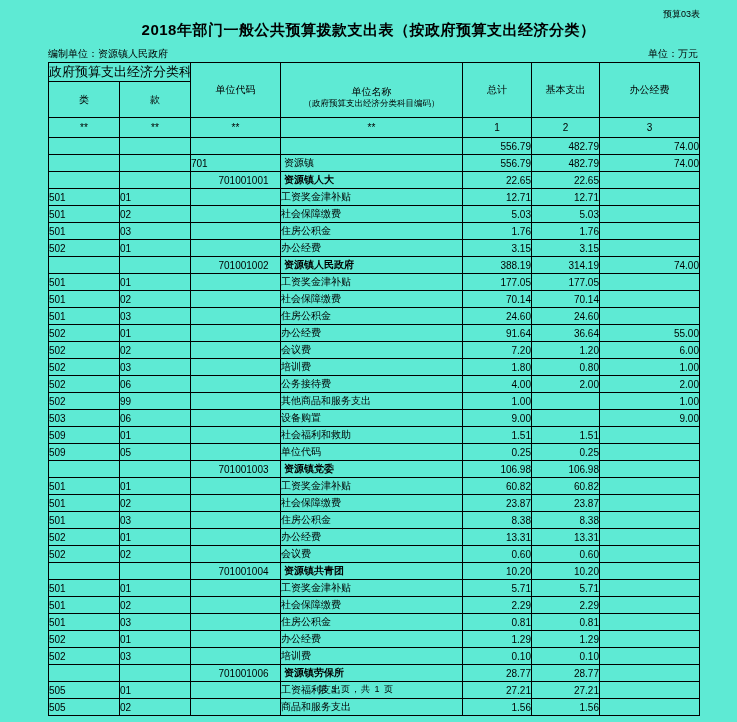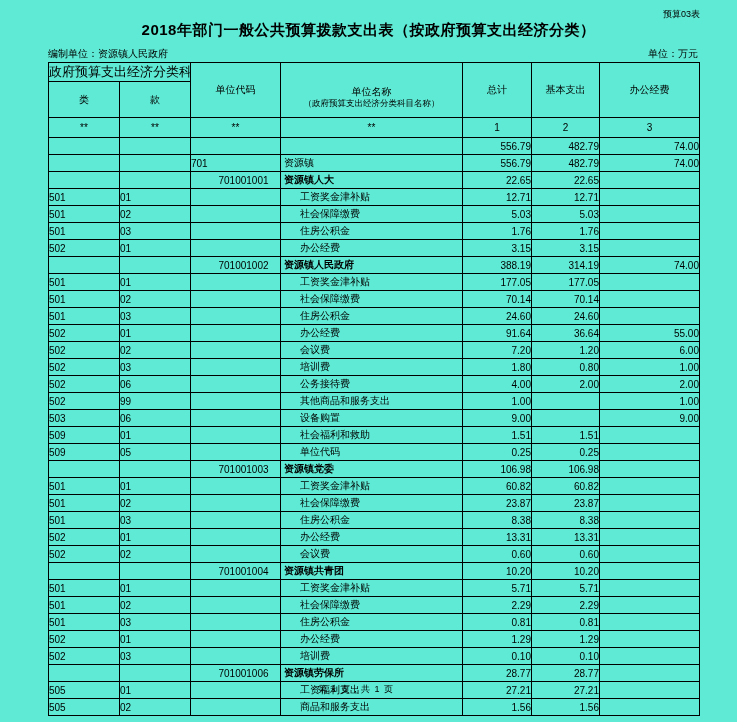--- a/index.html
+++ b/index.html
@@ -46,21 +46,21 @@
   thead th { text-align:center; font-size:10px; }
   .hdr-code-group { font-size:13px; }
   .hdr-name-sub { font-size:8.5px; display:block; line-height:10px; }
   .hdr-name-main { display:block; line-height:12px; margin-top:14px; }
   td.c-cls, td.c-sec { text-align:left; padding-left:2px; }
   td.c-code { text-align:left; padding-left:3px; }
   td.c-code.center { text-align:center; padding-left:16px; }
   td.c-name { text-align:left; }
   td.c-name.ind0 { padding-left:3px; }
   td.c-name.ind1 { padding-left:3px;font-weight:bold; }
-  td.c-name.ind2 { padding-left:19px; }
+  td.c-name.ind2 { }
   td.c-num { text-align:right; padding-right:3px; }
   tr.h3 td { text-align:center; }
   .page-footer {
     position:absolute; left:318px; top:683px;
     font-size:9px; letter-spacing:1px;
   }
 </style>
 </head>
 <body>
 
@@ -84,21 +84,21 @@
         <col style="width:69px">
         <col style="width:68px">
         <col style="width:100px">
     </colgroup>
     <thead>
       <tr class="h1">
         <th colspan="2" class="hdr-code-group">政府预算支出经济分类科目编码</th>
         <th rowspan="2">单位代码</th>
         <th rowspan="2">
           <span class="hdr-name-main">单位名称</span>
-          <span class="hdr-name-sub">（政府预算支出经济分类科目名称）</span>
+          <span class="hdr-name-sub">（政府预算支出经济分类科目编码）</span>
         </th>
         <th rowspan="2">总计</th>
         <th rowspan="2">基本支出</th>
         <th rowspan="2">办公经费</th>
       </tr>
       <tr class="h2">
         <th>类</th>
         <th>款</th>
       </tr>
       <tr class="h3">

